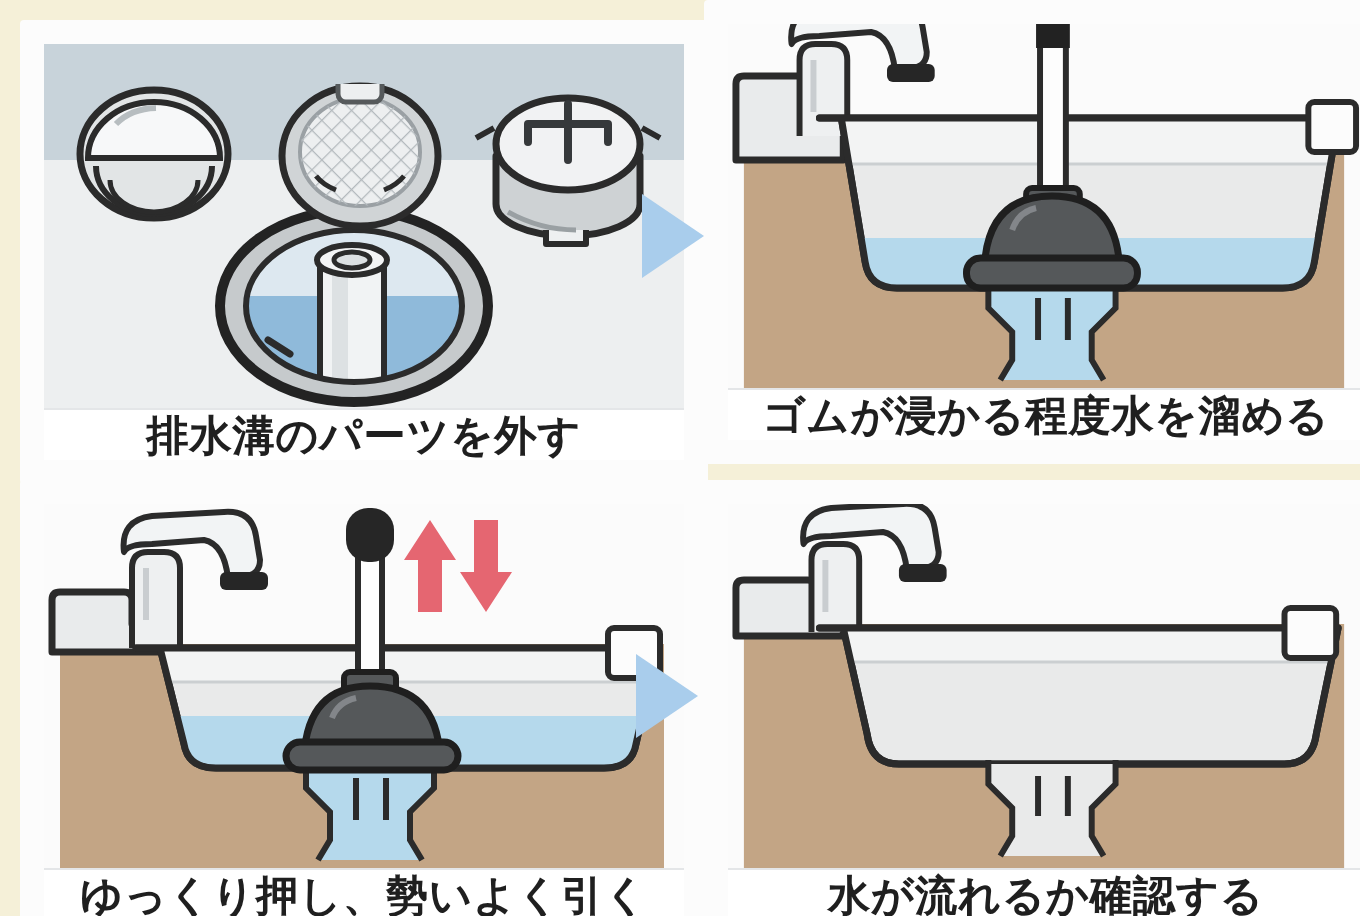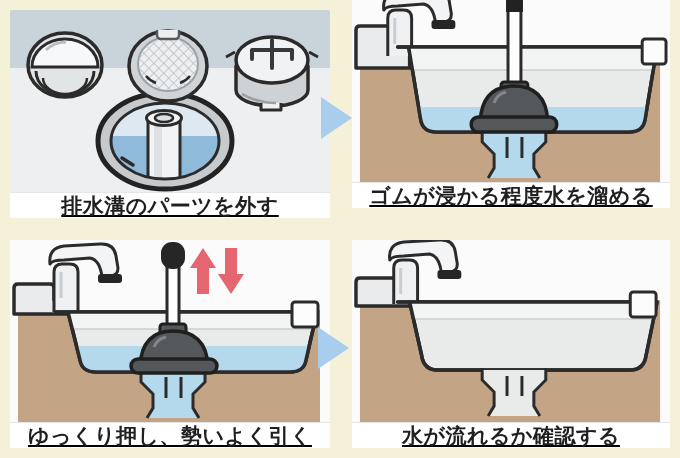--- a/index.html
+++ b/index.html
@@ -7,21 +7,21 @@
     --floor-gray:#edeff0; --outline-dark:#2b2b2b; --counter-tan:#c3a585;
     --sink-gray:#e9eaea; --sink-band:#f3f4f4; --water-blue:#b5d9ec;
     --deep-water:#8fbada; --drain-top-blue:#dde8f0; --plunger-dark:#55585a;
     --arrow-blue:#a9cdec; --arrow-red:#e56671; --caption-text:#1f1f1f;
     --metal-light:#eef0f1;
   }
   html,body{margin:0;padding:0;}
   body{width:680px;height:458px;overflow:hidden;background:var(--bg-cream);
        font-family:"Liberation Sans","DejaVu Sans",sans-serif;}
   .canvas{position:relative;width:680px;height:458px;background:var(--bg-cream);}
-  .panel{position:absolute;margin:0;padding:0;background:var(--panel-white);border-radius:2px;overflow:hidden;text-decoration:underline;}
+  .panel{position:absolute;margin:0;padding:12px;background:var(--panel-white);border-radius:2px;overflow:hidden;}
   #p1{left:10px;top:10px;width:320px;height:208px;}
   #p2{left:352px;top:0;width:318px;height:208px;}
   #p3{left:10px;top:240px;width:320px;height:208px;}
   #p4{left:352px;top:240px;width:318px;height:208px;}
   .art{width:100%;height:182px;}
   .art svg{display:block;width:100%;height:182px;}
   figcaption{height:25px;display:flex;align-items:center;justify-content:center;
     background:#ffffff;border-top:1px solid #e4e6e8;font-weight:800;font-size:21px;
     color:var(--caption-text);letter-spacing:0.5px;white-space:nowrap;}
   .step-arrow{position:absolute;width:33px;height:44px;}

